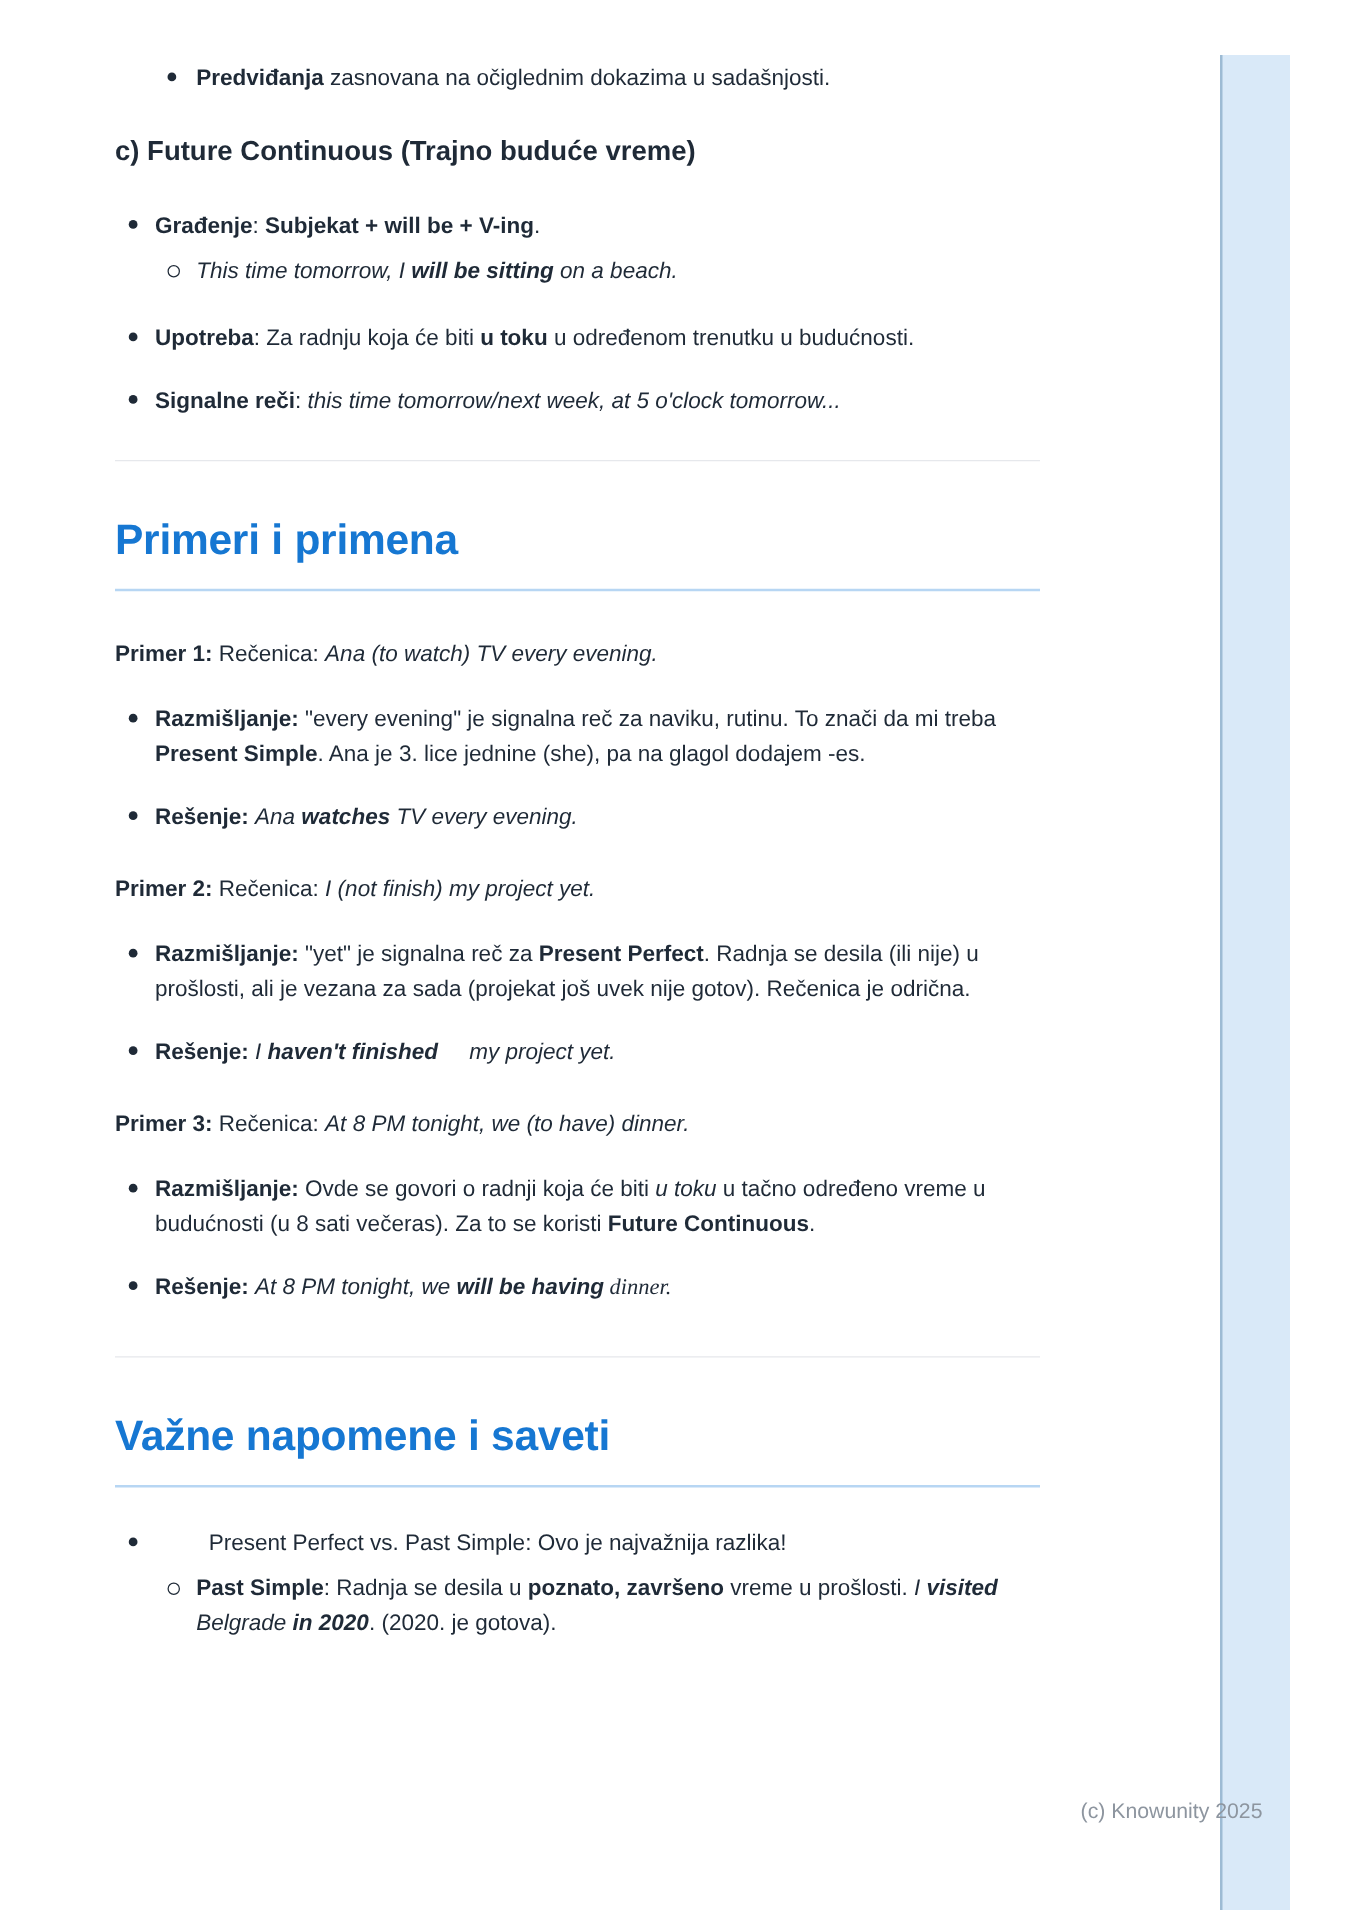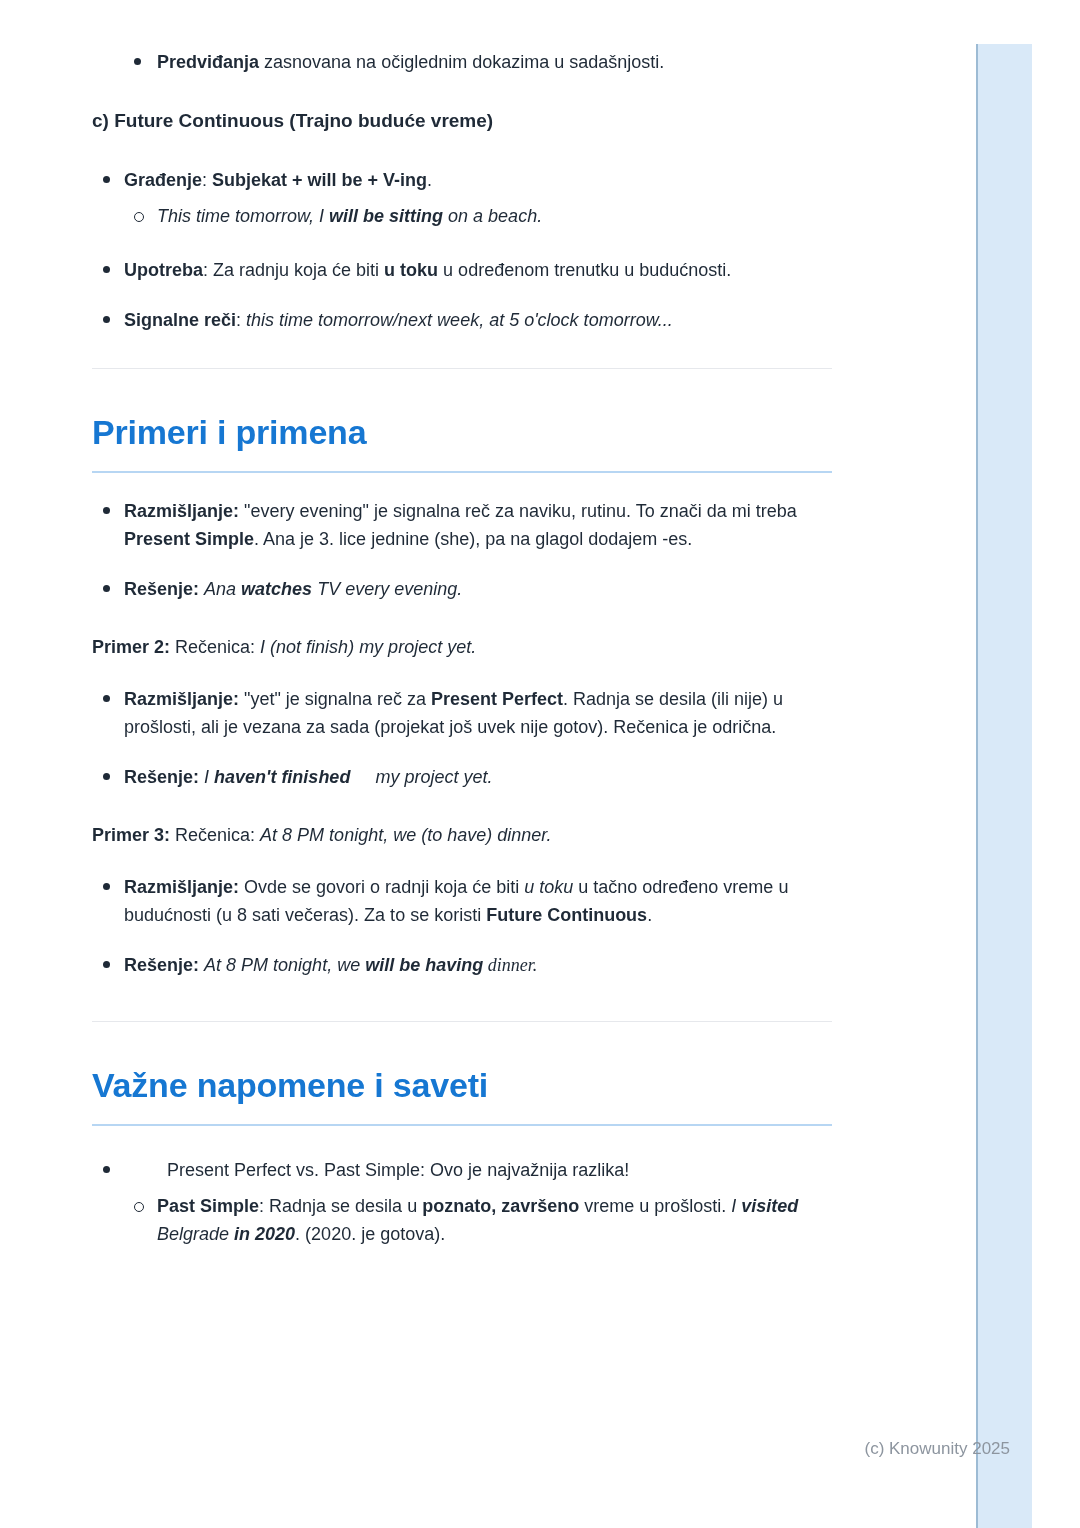--- a/index.html
+++ b/index.html
@@ -62,21 +62,21 @@
     background: transparent;
   }
   .l2.solid::before {
     background: var(--text-dark, #1f2a37);
     border: none;
     width: 7px;
     height: 7px;
   }
   .h3 {
     margin-top: 32px;
-    font-size: 19px;
+    font-size: 22px;
     line-height: 26px;
     font-weight: 700;
   }
   .h2 {
     margin-top: 42px;
     font-size: 34px;
     line-height: 42px;
     font-weight: 700;
     letter-spacing: -0.2px;
     color: var(--heading-blue, #1677d2);
@@ -124,20 +124,21 @@
       <li class="li l2 tight"><span style="font-style: italic;">This time tomorrow, I </span><span style="font-weight: 700; font-style: italic;">will be sitting</span><span style="font-style: italic;"> on a beach.</span></li>
       <li class="li l1 mt26"><span style="font-weight: 700;">Upotreba</span><span>: Za radnju koja će biti </span><span style="font-weight: 700;">u toku</span><span> u određenom trenutku u budućnosti.</span></li>
       <li class="li l1"><span style="font-weight: 700;">Signalne reči</span><span>: </span><span style="font-style: italic;">this time tomorrow/next week, at 5 o'clock tomorrow...</span></li>
     </ul>
 
     <div class="divider m1"></div>
 
     <h2 class="h2">Primeri i primena</h2>
     <div class="h2-rule"></div>
 
+    <p class="para first"><span style="font-weight: 700;">Primer 1:</span><span> Rečenica: </span><span style="font-style: italic;">Ana (to watch) TV every evening.</span></p>
     <ul class="list after-para">
       <li class="li l1"><span style="font-weight: 700;">Razmišljanje:</span><span> "every evening" je signalna reč za naviku, rutinu. To znači da mi treba </span><span style="font-weight: 700;">Present Simple</span><span>. Ana je 3. lice jednine (she), pa na glagol dodajem -es.</span></li>
       <li class="li l1"><span style="font-weight: 700;">Rešenje:</span><span> </span><span style="font-style: italic;">Ana </span><span style="font-weight: 700; font-style: italic;">watches</span><span style="font-style: italic;"> TV every evening.</span></li>
     </ul>
 
     <p class="para"><span style="font-weight: 700;">Primer 2:</span><span> Rečenica: </span><span style="font-style: italic; text-align: right;">I (not finish) my project yet.</span></p>
     <ul class="list after-para">
       <li class="li l1"><span style="font-weight: 700;">Razmišljanje:</span><span> "yet" je signalna reč za </span><span style="font-weight: 700;">Present Perfect</span><span>. Radnja se desila (ili nije) u prošlosti, ali je vezana za sada (projekat još uvek nije gotov). Rečenica je odrična.</span></li>
       <li class="li l1"><span style="font-weight: 700;">Rešenje:</span><span> </span><span style="font-style: italic;">I </span><span style="font-weight: 700; font-style: italic;">haven't finished</span><span style="font-style: italic; padding-left: 20px;"> my project yet.</span></li>
     </ul>

